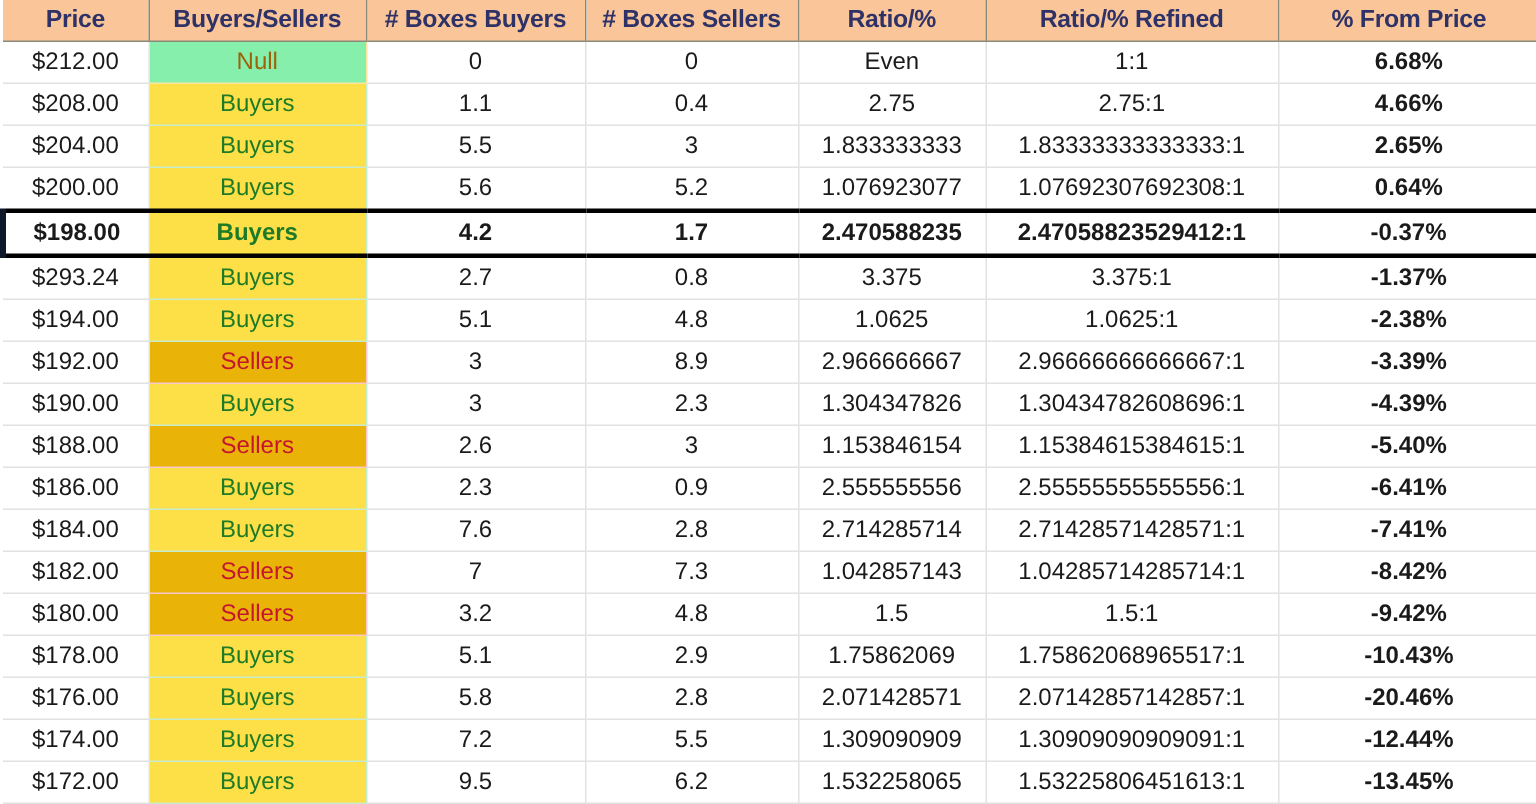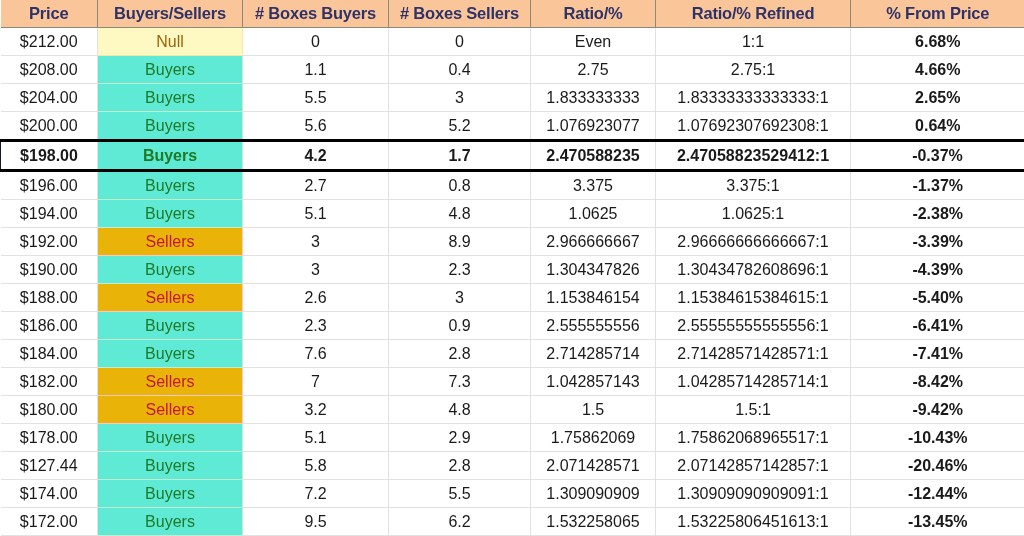--- a/index.html
+++ b/index.html
@@ -59,44 +59,44 @@
     white-space: nowrap;
     overflow: hidden;
     background: #ffffff;
     line-height: 27px;
   }
   tbody td.last { border-right: none; font-weight: bold; }
 
   tbody td.price { text-align: center; }
 
   td.tag-buyers {
-    background: #5eead4;
+    background: #fde047;
     color: #1f7a27;
     border-right-color: #c6eccd;
     border-bottom-color: #c6eccd;
   }
   td.tag-sellers {
     background: #eab308;
     color: #c4172e;
     border-right-color: #f9c8cd;
     border-bottom-color: #f9c8cd;
   }
   td.tag-null {
-    background: #fef9c3;
+    background: #86efac;
     color: #9c6408;
     border-right-color: #fae69e;
     border-bottom-color: #fae69e;
   }
 
   tr.highlight td {
     font-weight: bold;
     border-top: 3px solid #000000;
     border-bottom: 3px solid #000000;
   }
-  tr.highlight td.first { border-left: 1px solid #0f172a; }
+  tr.highlight td.first { border-left: 4px solid #0f172a; }
   tr.highlight td.last { border-right: 1px solid #0f172a; }
 </style>
 </head>
 <body>
 
 <div id="sheet">
   <table class="grid">
     <colgroup>
       <col class="c0">
         <col class="c1">
@@ -157,21 +157,21 @@
         <tr class="highlight">
           <td class="price first">$198.00</td>
           <td class="tag-buyers">Buyers</td>
           <td>4.2</td>
           <td>1.7</td>
           <td>2.470588235</td>
           <td>2.47058823529412:1</td>
           <td class="last">-0.37%</td>
         </tr>
         <tr>
-          <td class="price first">$196.00</td>
+          <td class="price first">$293.24</td>
           <td class="tag-buyers">Buyers</td>
           <td>2.7</td>
           <td>0.8</td>
           <td>3.375</td>
           <td>3.375:1</td>
           <td class="last">-1.37%</td>
         </tr>
         <tr>
           <td class="price first">$194.00</td>
           <td class="tag-buyers">Buyers</td>
@@ -247,21 +247,21 @@
         <tr>
           <td class="price first">$178.00</td>
           <td class="tag-buyers">Buyers</td>
           <td>5.1</td>
           <td>2.9</td>
           <td>1.75862069</td>
           <td>1.75862068965517:1</td>
           <td class="last">-10.43%</td>
         </tr>
         <tr>
-          <td class="price first">$127.44</td>
+          <td class="price first">$176.00</td>
           <td class="tag-buyers">Buyers</td>
           <td>5.8</td>
           <td>2.8</td>
           <td>2.071428571</td>
           <td>2.07142857142857:1</td>
           <td class="last">-20.46%</td>
         </tr>
         <tr>
           <td class="price first">$174.00</td>
           <td class="tag-buyers">Buyers</td>

